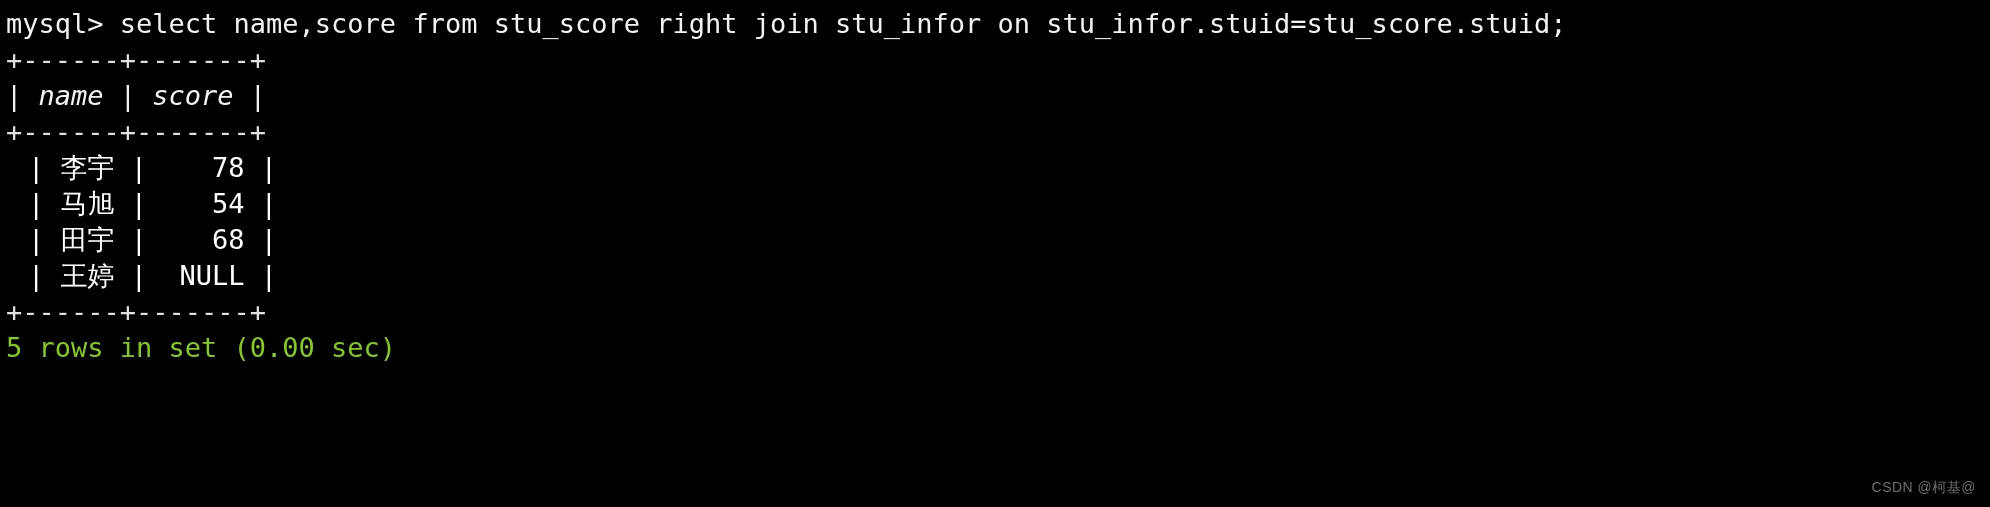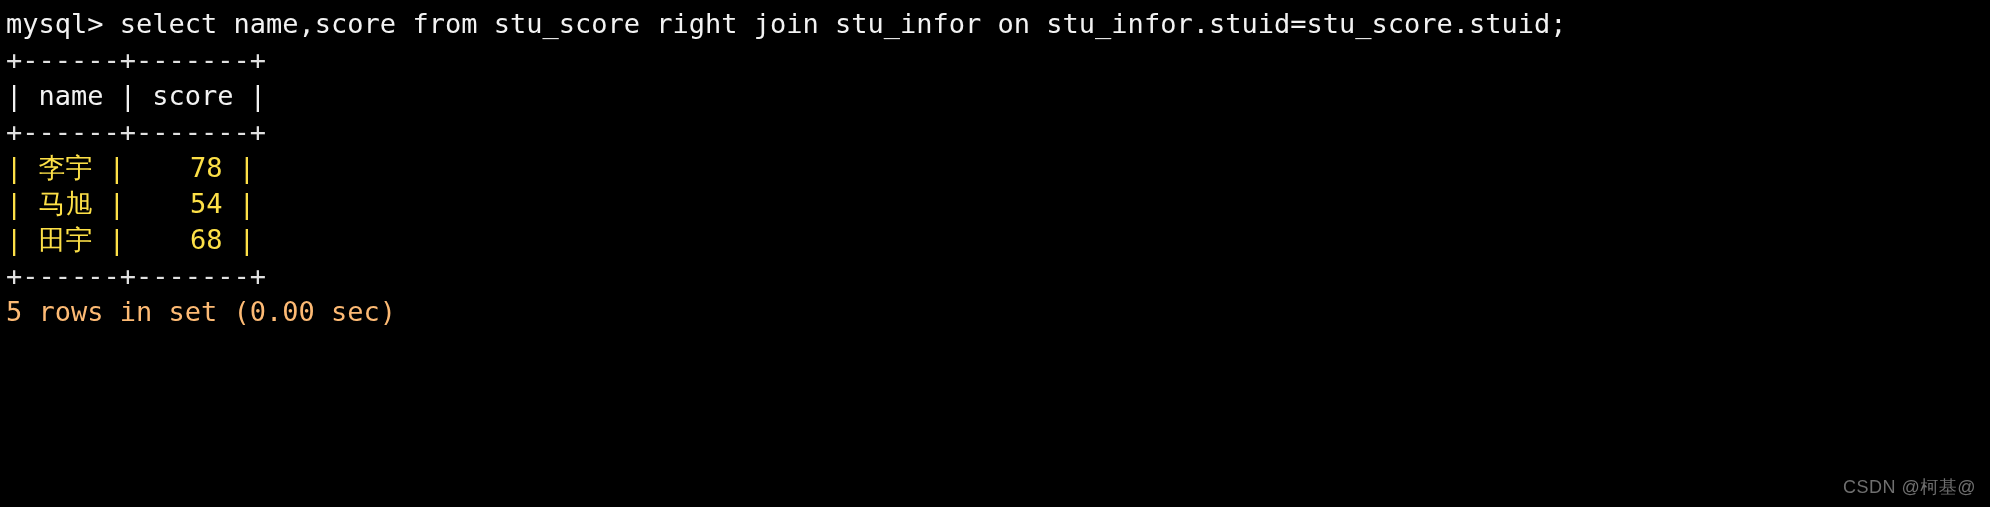--- a/index.html
+++ b/index.html
@@ -22,30 +22,30 @@
     -webkit-font-smoothing: antialiased;
   }
   .line {
     white-space: pre;
     height: 36px;
     letter-spacing: 0px;
     font-variant-ligatures: none;
   }
   .line.cmd { color: #f2f2f2; }
   .line.rule { color: #e0e0e0; }
-  .line.hdr  { color: #f2f2f2; }
-  .line.row  { color: #fde047; }
-  .line.stat { color: #fdba74; }
+  .line.hdr  { color: #f2f2f2; font-style: italic; }
+  .line.row  { color: #ffffff; margin-left: 22px; }
+  .line.stat { color: #84cc16; }
 
   .watermark {
     position: absolute;
     right: 14px;
     bottom: 8px;
     font-family: "Liberation Sans", "DejaVu Sans", sans-serif;
-    font-size: 18px;
+    font-size: 14px;
     line-height: 24px;
     color: #6f6f6f;
     white-space: pre;
     letter-spacing: 0.5px;
   }
 </style>
 </head>
 <body>
 
 <div id="terminal">
@@ -58,20 +58,21 @@
 
   <div class="line rule">+------+-------+</div>
 
   <div class="line row">| 李宇 |    78 |</div>
 
   <div class="line row">| 马旭 |    54 |</div>
 
   <div class="line row">| 田宇 |    68 |</div>
 
 
+  <div class="line row">| 王婷 |  NULL |</div>
 
   <div class="line rule">+------+-------+</div>
 
   <div class="line stat">5 rows in set (0.00 sec)</div>
 
   <div class="watermark">CSDN @柯基@</div>
 
 </div>
 
 </body></html>

